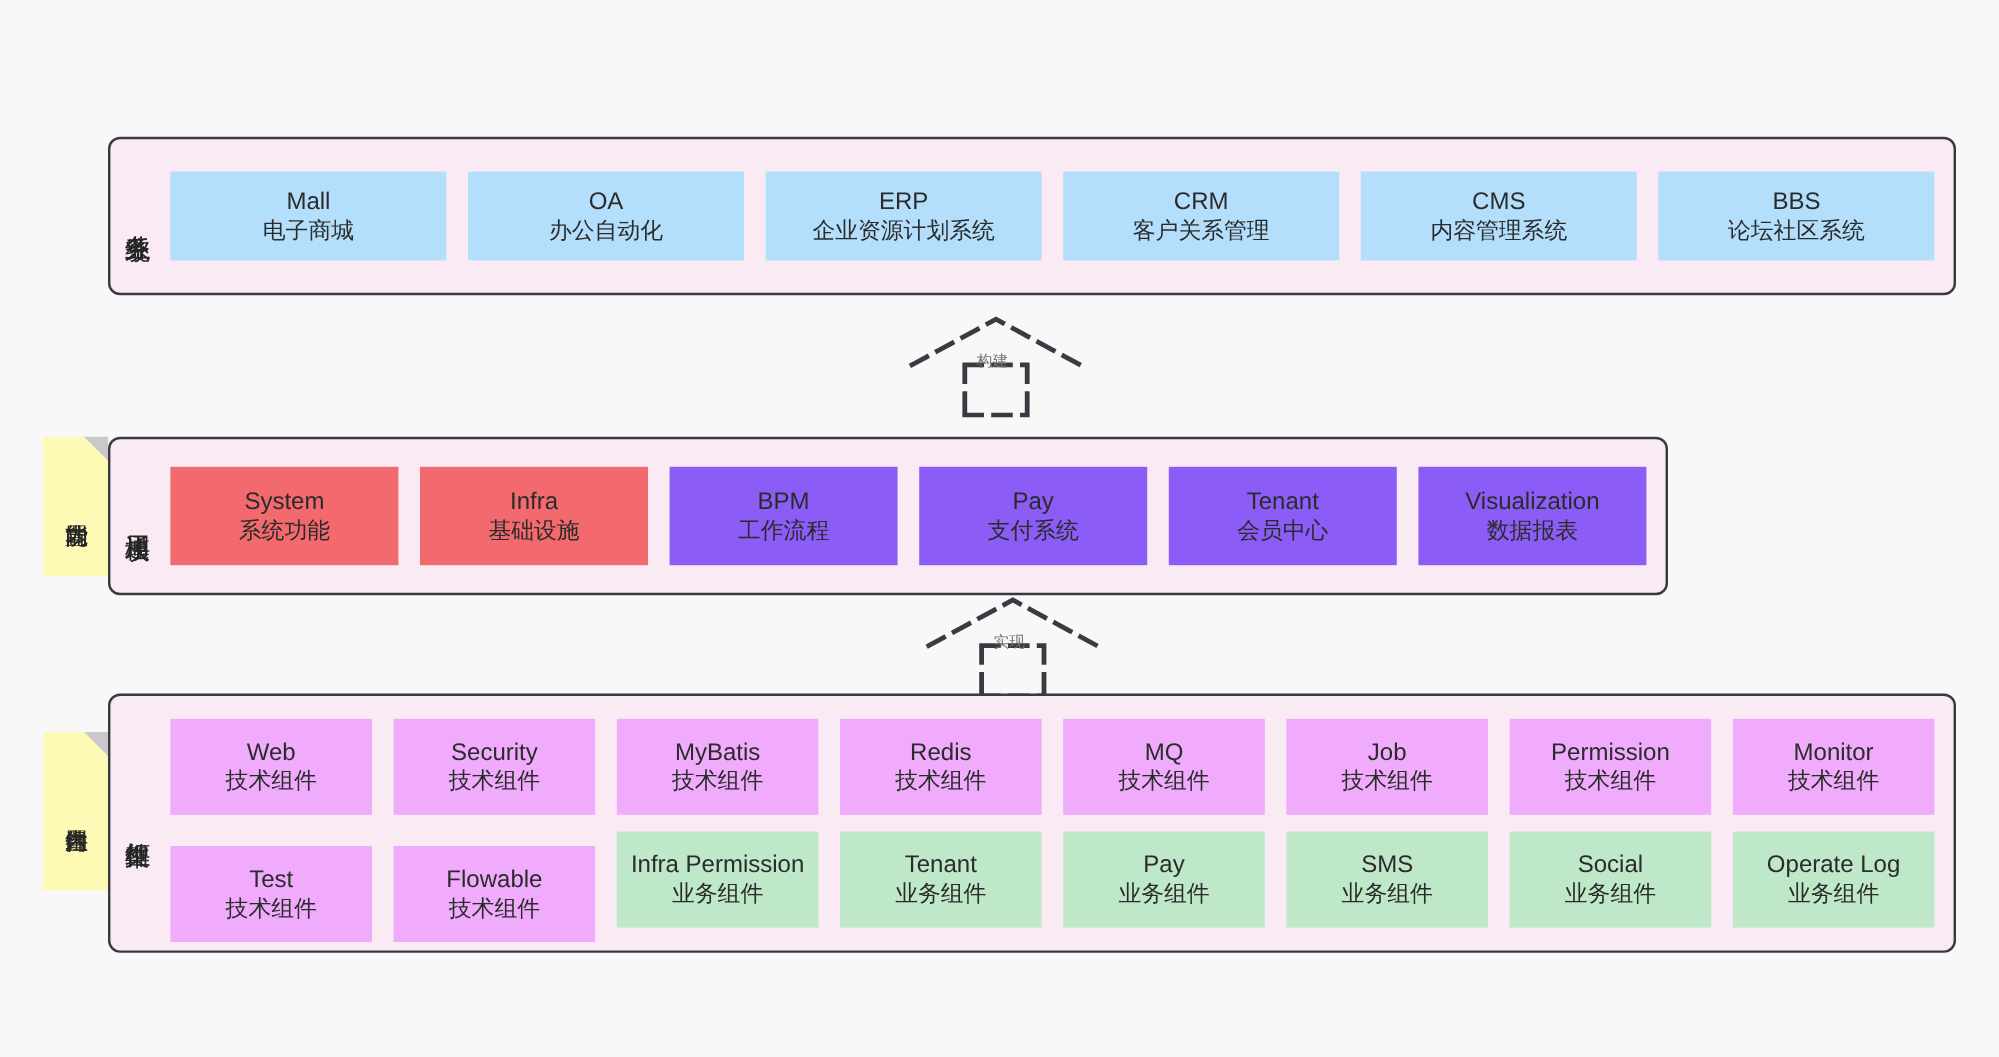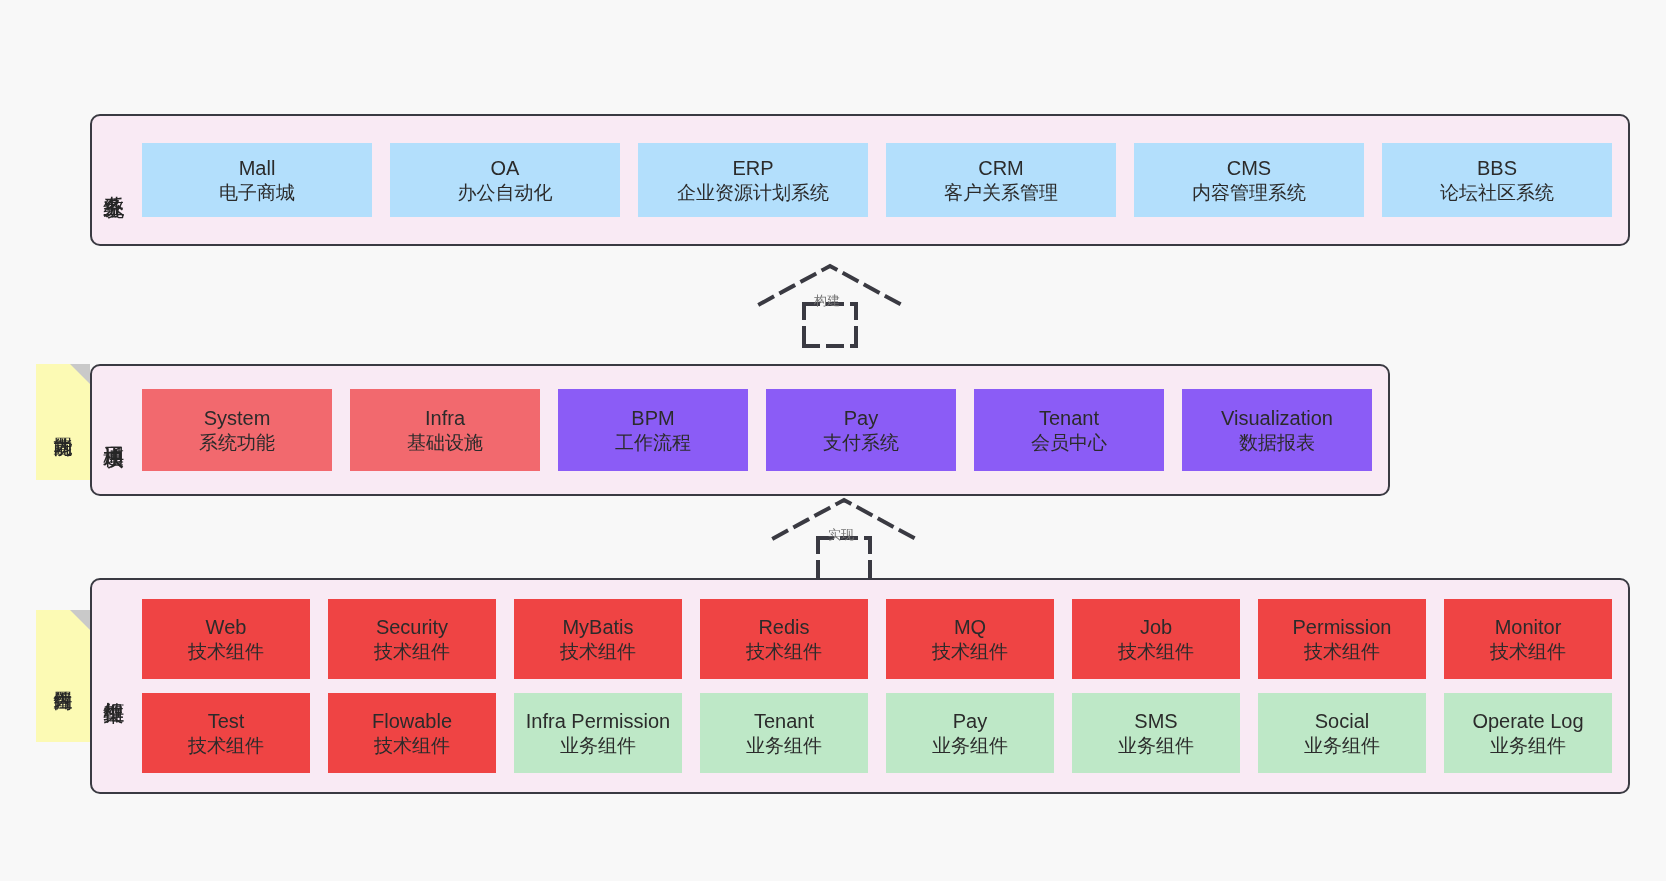--- a/index.html
+++ b/index.html
@@ -74,21 +74,21 @@
     box-sizing: border-box;
     padding: 4px 6px;
   }
   .card .t1 { font-size: 20px; }
   .card .t2 { font-size: 19px; }
 
   
   .c-blue       { background: #b3dffc; }
   .c-red        { background: #f2696e; }
   .c-pink       { background: #8b5cf6; }
-  .c-green      { background: #ef4444; }
+  .c-green      { background: #f0abfc; margin-top: 12px; }
   .c-lightgreen { background: #bee8c7; }
 
   
   #layer-business { left: 90px;  top: 114px; width: 1540px; height: 132px; }
   #layer-module   { left: 90px;  top: 364px; width: 1300px; height: 132px; }
   #layer-frame    { left: 90px;  top: 578px; width: 1540px; height: 216px; }
 
   #layer-business .card { height: 74px; }
   #layer-module   .card { height: 82px; }
   #layer-frame    .card { height: 80px; }

